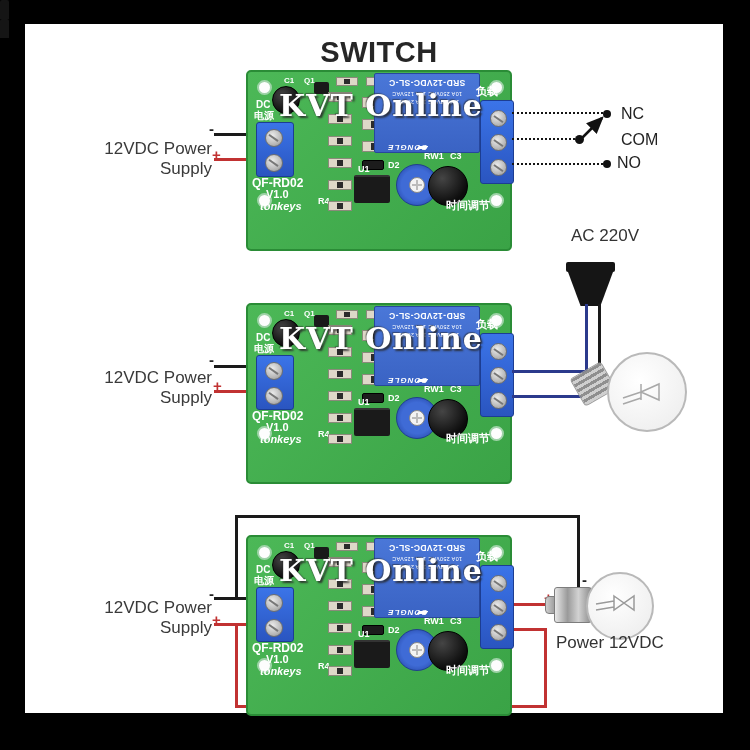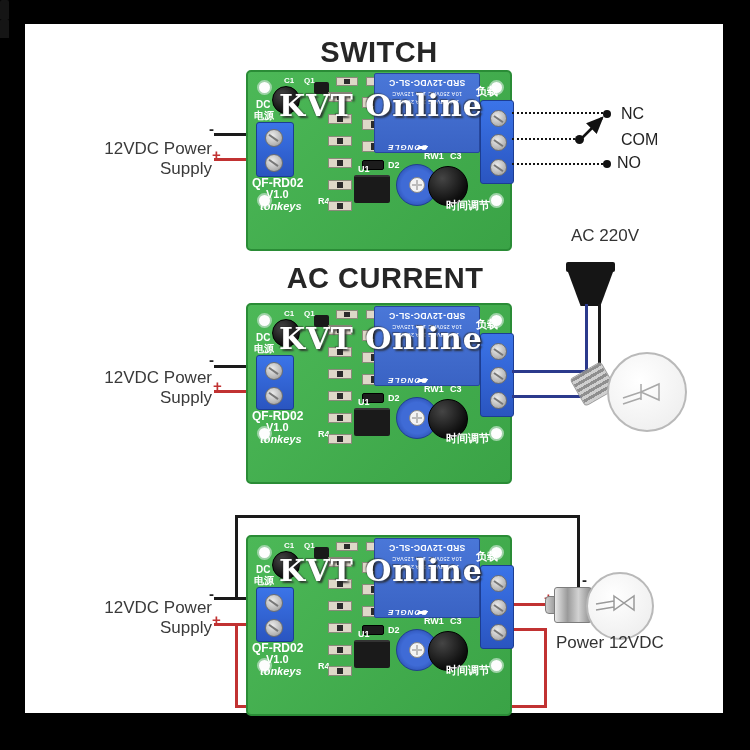--- a/index.html
+++ b/index.html
@@ -172,21 +172,20 @@
         <marker id="ah" markerWidth="8" markerHeight="8" refX="6" refY="3" orient="auto">
       <path d="M0,0 L7,3 L0,6 Z" fill="#111"></path>
         </marker>
       </defs>
     <line x1="8" y1="36" x2="30" y2="14" stroke="#111" stroke-width="2.5" marker-end="url(#ah)"></line>
   </svg>
   <span class="contact-label" style="left:621px;top:105px;">NC</span>
   <span class="contact-label" style="left:621px;top:131px;">COM</span>
   <span class="contact-label" style="left:599px;top:154px;margin-left:18px;">NO</span>
 
-  <div class="title" style="left:250px;top:262px;">AC CURRENT</div>
 
   <div class="supply" style="left:52px;top:368px;">12VDC Power Supply</div>
   <span class="sign m" style="left:209px;top:352px;">-</span>
   <span class="sign p" style="left:213px;top:378px;">+</span>
   <div class="wire" style="left:214px;top:365px;width:32px;height:3px;"></div>
   <div class="wire red" style="left:214px;top:390px;width:32px;height:3px;"></div>
 
   <div class="board-slot" style="left:246px;top:303px;">
   <div class="pcb">
     <div class="hole" style="left:9px;top:8px;"></div>

